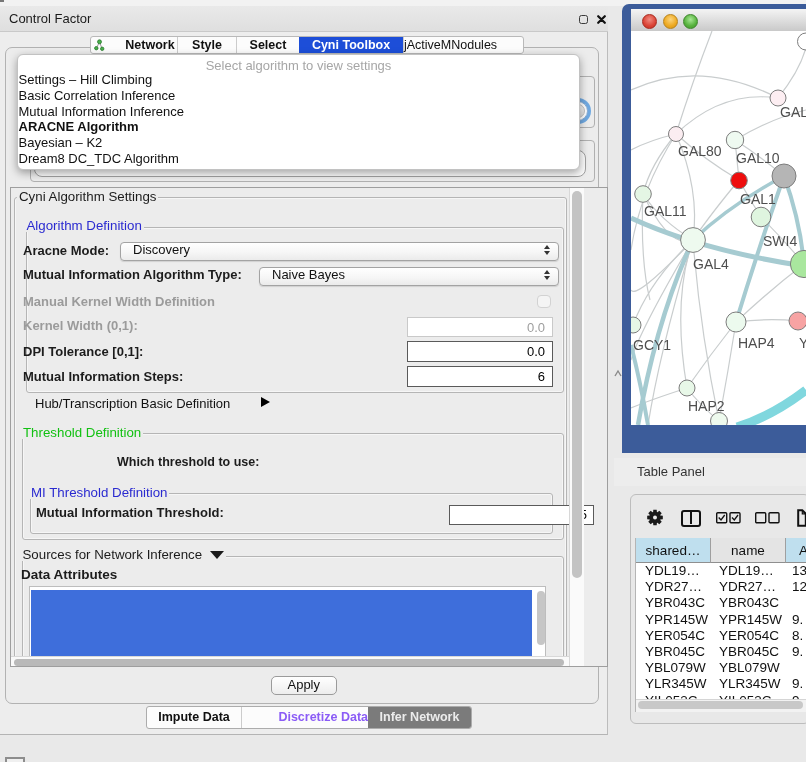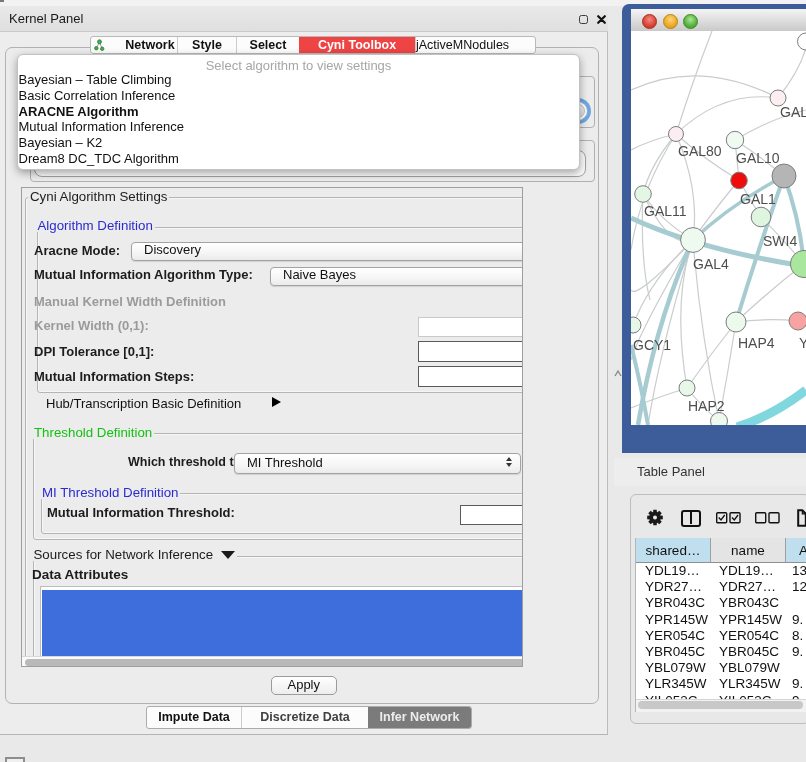--- a/index.html
+++ b/index.html
@@ -22,51 +22,51 @@
 </style>
 </head>
 <body>
 <div id="root">
 
 <div class="abs" style="left:0;top:0;width:806px;height:6px;background:#f2f2f2;"></div>
 <div class="abs" style="left:0;top:0;width:4px;height:2px;background:#777;"></div>
 
 <div class="abs" style="left:0;top:6px;width:608px;height:729px;background:#ededed;border-right:1px solid #bcbcbc;border-bottom:1px solid #b4b4b4;box-sizing:border-box;"></div>
 <div class="abs" style="left:0;top:6px;width:608px;height:25px;background:linear-gradient(#e9e9e9,#dfdfdf);border-bottom:1px solid #c9c9c9;"></div>
-<div class="abs" style="left:9px;top:6px;height:25px;line-height:25px;font-size:13px;color:#1a1a1a;">Kernel Panel</div>
+<div class="abs" style="left:9px;top:6px;height:25px;line-height:25px;font-size:13px;color:#1a1a1a;">Control Factor</div>
 <div class="abs" style="left:579px;top:14.5px;width:9px;height:9px;border:1.6px solid #3a3a3a;border-radius:2.5px;box-sizing:border-box;"></div>
 <svg class="abs" style="left:596.5px;top:14.5px;" width="9" height="9" viewBox="0 0 9 9">
       <path d="M1.2 1.2 L7.8 7.8 M7.8 1.2 L1.2 7.8" stroke="#111" stroke-width="2.2" stroke-linecap="round"></path>
     </svg>
 
 <div class="abs" style="left:5px;top:47px;width:594px;height:657px;border:1px solid #b2b2b2;border-radius:7px;background:#ececec;box-sizing:border-box;"></div>
 
 <div class="abs" style="left:90px;top:36px;height:16px;display:flex;border:1px solid #b9b9b9;border-radius:3px;background:#fcfcfc;font-size:12.5px;overflow:hidden;box-shadow:0 1px 0 rgba(255,255,255,.7);">
   <div style="width:86px;display:flex;align-items:center;justify-content:center;gap:19px;">
     <svg width="13" height="13" viewBox="0 0 13 13">
           <path d="M6.5 3 L3.5 9 M6.5 3 L9 9.5" stroke="#9a9a9a" stroke-width="1"></path>
           <circle cx="6.5" cy="2.8" r="2" fill="#49b04c" stroke="#2b7a2e" stroke-width=".8"></circle>
           <circle cx="3.3" cy="9.2" r="1.7" fill="#49b04c" stroke="#2b7a2e" stroke-width=".8"></circle>
           <circle cx="9.2" cy="9.8" r="1.7" fill="#49b04c" stroke="#2b7a2e" stroke-width=".8"></circle>
         </svg>
     <span style="font-weight:bold;color:#111;">Network</span>
       </div>
   <div style="width:58px;text-align:center;line-height:16px;font-weight:bold;color:#111;border-left:1px solid #ccc;">Style</div>
   <div style="width:62px;text-align:center;line-height:16px;font-weight:bold;color:#111;border-left:1px solid #ccc;">Select</div>
-  <div style="width:116px;text-align:center;line-height:16px;font-weight:bold;color:#fff;background:#ef4444;">Cyni Toolbox</div>
+  <div style="width:104px;text-align:center;line-height:16px;font-weight:bold;color:#fff;background:#1d4ed8;">Cyni Toolbox</div>
   <div style="width:119px;text-align:left;line-height:16px;font-weight:normal;color:#111;border-left:1px solid #ccc;">jActiveMNodules</div>
 </div>
 
 <div class="abs" style="left:30px;top:76px;width:565px;height:52px;border:1px solid #b0b0b0;border-radius:4px;box-sizing:border-box;"></div>
 <div class="abs" style="left:460px;top:101px;width:128px;height:20px;border-radius:10px;background:#fdfdfd;border:1px solid #88aed6;box-shadow:0 0 0 3px #6fa8e0;box-sizing:border-box;"></div>
 <div class="abs" style="left:572px;top:104px;width:13px;height:14px;border-radius:3px 8px 8px 3px;background:linear-gradient(#f2f2f2,#d8d8d8);border:1px solid #c0c0c0;box-sizing:border-box;"></div>
 <div class="abs" style="left:30px;top:140px;width:565px;height:42px;border:1px solid #b0b0b0;border-radius:4px;box-sizing:border-box;"></div>
 <div class="abs" style="left:34px;top:150px;width:552px;height:27px;border:1px solid #a0a0a0;border-radius:8px;background:#fbfbfb;box-sizing:border-box;"></div>
 
-<div class="abs" style="left:21px;top:187px;width:502px;height:480px;border:1px solid #9e9e9e;background:#ececec;box-sizing:border-box;overflow:hidden;">
+<div class="abs" style="left:10px;top:187px;width:598px;height:480px;border:1px solid #9e9e9e;background:#ececec;box-sizing:border-box;overflow:hidden;">
 
   <div class="group" style="left:3px;top:9px;width:551px;height:630px;"></div>
   <div class="gtitle" style="left:6px;top:2px;color:#1c1c1c;">Cyni Algorithm Settings</div>
 
   <div class="group" style="left:15px;top:39px;width:536px;height:164px;"></div>
   <div class="gtitle" style="left:13.5px;top:30.5px;color:#2a2ad0;">Algorithm Definition</div>
 
   <div class="lbl abs" style="left:12px;top:55px;">Aracne Mode:</div>
   <div class="combo" style="left:109px;top:54px;width:437px;height:17px;">
         <span class="ct">Discovery</span>
@@ -91,24 +91,20 @@
   <div class="lbl abs" style="left:12px;top:180.5px;">Mutual Information Steps:</div>
   <div class="tfield" style="left:396px;top:178px;width:146px;height:21px;border:1.4px solid #5a5a5a;color:#000;line-height:19px;padding-right:7px;box-sizing:border-box;">6</div>
 
   <div class="abs" style="left:24px;top:208px;font-size:13px;color:#111;">Hub/Transcription Basic Definition</div>
   <div class="abs" style="left:250px;top:209px;width:0;height:0;border-top:5.5px solid transparent;border-bottom:5.5px solid transparent;border-left:9px solid #000;"></div>
 
   <div class="group" style="left:11px;top:245px;width:540px;height:105px;"></div>
   <div class="gtitle" style="left:10px;top:238px;color:#12c112;">Threshold Definition</div>
 
   <div class="lbl abs" style="left:67px;top:266.5px;font-size:12.5px;margin-left:39px;">Which threshold to use:</div>
-  <div class="combo" style="left:212px;top:265px;width:285px;height:19px;">
-        <span class="ct" style="top:2px;">MI Threshold</span>
-        <span class="carr" style="top:3px;"></span>
-      </div>
 
   <div class="group" style="left:19px;top:305px;width:521px;height:39px;"></div>
   <div class="gtitle" style="left:18px;top:298px;color:#2a2ad0;">MI Threshold Definition</div>
 
   <div class="lbl abs" style="left:25px;top:317px;">Mutual Information Threshold:</div>
   <div class="tfield" style="left:390px;top:317px;width:145px;height:20px;border:1.4px solid #5a5a5a;color:#000;line-height:18px;padding-right:6px;box-sizing:border-box;margin-left:48px;">0.5</div>
 
   <div class="group" style="left:11px;top:368px;width:540px;height:240px;"></div>
   <div class="gtitle" style="left:9.5px;top:359.5px;color:#1c1c1c;">Sources for Network Inference <span style="display:inline-block;width:0;height:0;border-left:7px solid transparent;border-right:7px solid transparent;border-top:8px solid #1a1a1a;margin-left:4px;"></span></div>
 
@@ -120,33 +116,33 @@
   </div>
 
   <div class="abs" style="left:558px;top:0;width:14px;height:478px;background:#fafafa;border-left:1px solid #d8d8d8;"></div>
   <div class="abs" style="left:561px;top:3px;width:10px;height:387px;background:#c3c3c3;border-radius:5px;"></div>
   <div class="abs" style="left:0;top:468px;width:558px;height:10px;background:#fafafa;border-top:1px solid #d8d8d8;"></div>
   <div class="abs" style="left:3px;top:470.5px;width:550px;height:7px;background:#b9b9b9;border-radius:4px;"></div>
 </div>
 
 <div class="abs" style="left:17px;top:54px;width:563px;height:116px;background:#fff;border:1px solid #c2c2c2;border-radius:6px;box-shadow:0 3px 9px rgba(0,0,0,.35);box-sizing:border-box;z-index:30;">
   <div style="height:17px;line-height:22px;text-align:center;font-size:13px;color:#a6a6a6;">Select algorithm to view settings</div>
-  <div class="popup-item">Bayesian – Table Climbing</div>
+  <div class="popup-item">Settings – Hill Climbing</div>
   <div class="popup-item">Basic Correlation Inference</div>
+  <div class="popup-item">Mutual Information Inference</div>
   <div class="popup-item" style="font-weight:bold;">ARACNE Algorithm</div>
-  <div class="popup-item">Mutual Information Inference</div>
   <div class="popup-item">Bayesian – K2</div>
   <div class="popup-item">Dream8 DC_TDC Algorithm</div>
 </div>
 
 <div class="abs" style="left:270.5px;top:675.5px;width:66.5px;height:19px;border:1px solid #9b9b9b;border-radius:5px;background:linear-gradient(#ffffff,#ededed);box-sizing:border-box;text-align:center;line-height:16.5px;font-size:13px;color:#111;">Apply</div>
 
 <div class="abs" style="left:146px;top:706px;height:21px;display:flex;border:1px solid #acacac;border-radius:3px;background:#fcfcfc;font-size:12.5px;overflow:hidden;">
   <div style="width:94px;text-align:center;line-height:21px;font-weight:bold;color:#111;">Impute Data</div>
-  <div style="width:126px;text-align:center;line-height:21px;font-weight:bold;color:#404040;border-left:1px solid #ccc;">Discretize Data</div>
+  <div style="width:126px;text-align:right;line-height:21px;font-weight:bold;color:#8b5cf6;border-left:1px solid #ccc;">Discretize Data</div>
   <div style="width:103px;text-align:center;line-height:21px;font-weight:bold;color:#ececec;background:#7b7b7b;">Infer Network</div>
 </div>
 
 <div class="abs" style="left:5px;top:757px;width:20px;height:12px;border:2px solid #8d8d8d;background:#f0f0f0;box-sizing:border-box;"></div>
 
 <svg class="abs" style="left:613px;top:369px;" width="10" height="9" viewBox="0 0 10 9">
       <path d="M2 7 L5 2 L8 7" fill="none" stroke="#8a8a8a" stroke-width="1.4"></path>
     </svg>
 
 <div class="abs" style="left:622px;top:4px;width:184px;height:449px;background:#3c5c9a;border-radius:7px 0 0 0;"></div>

